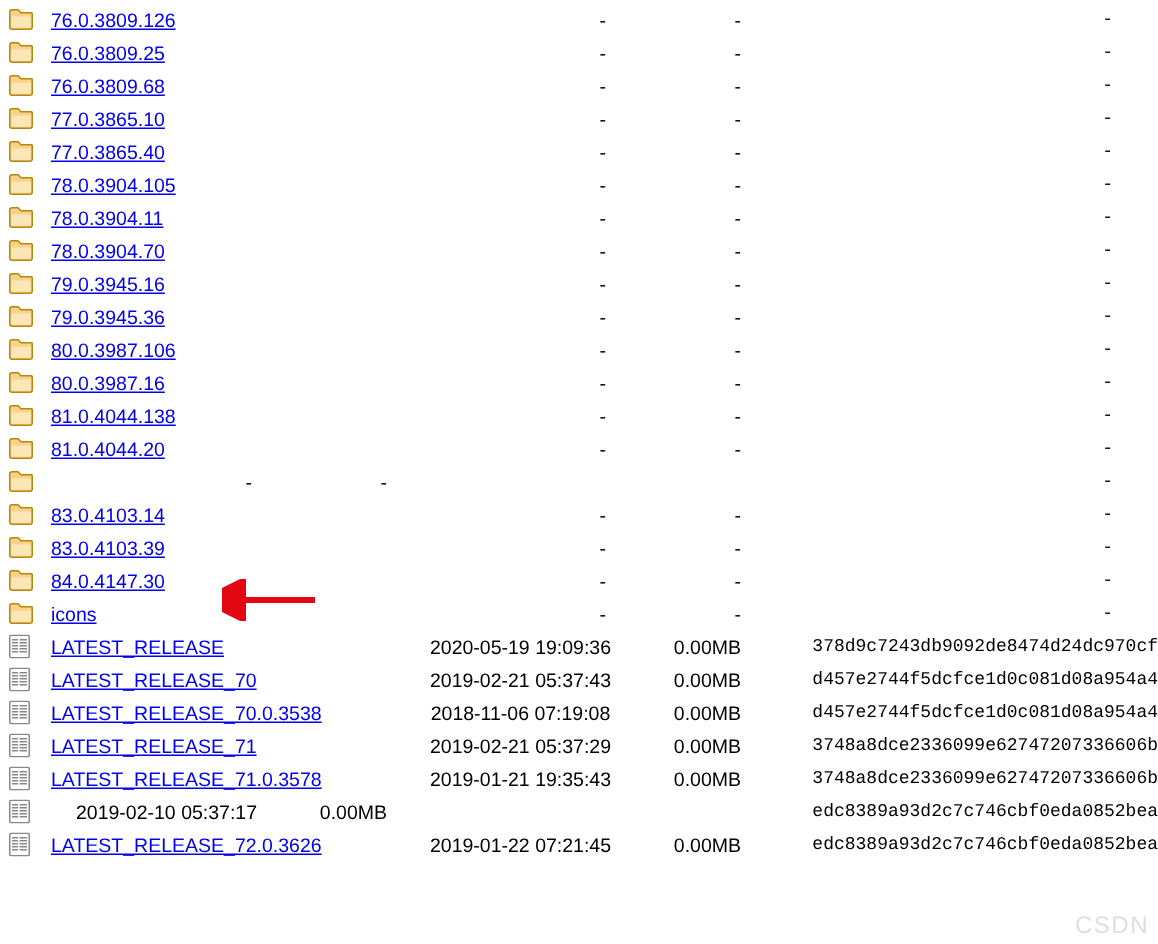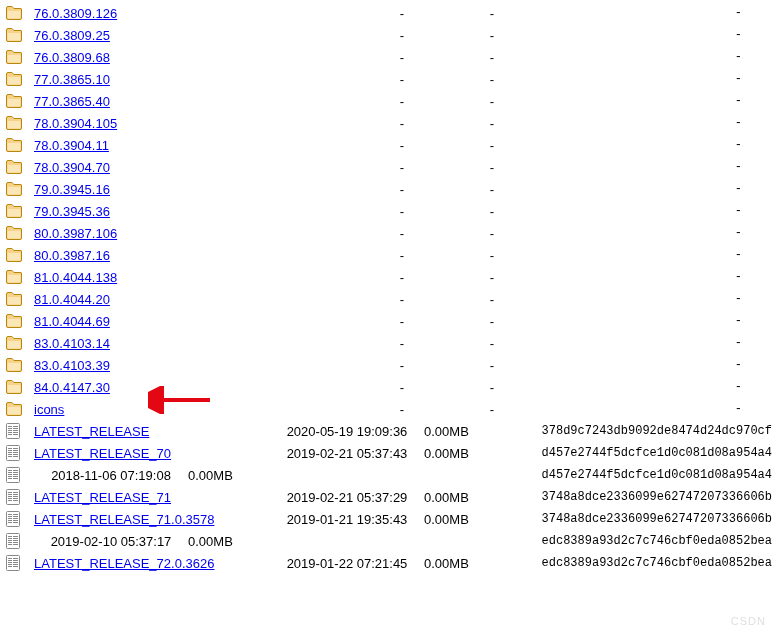--- a/index.html
+++ b/index.html
@@ -32,20 +32,21 @@
     color: #0000EE;
     text-decoration: underline;
   }
   .date-cell {
     width: 154px;
     text-align: center;
     color: #000;
   }
   .size-cell {
     width: 80px;
+    text-align: right;
     padding-right: 10px;
     color: #000;
   }
   .hash-cell {
     flex: 1;
     font-family: "Courier New", monospace;
     font-size: 12px;
     text-align: right;
     padding-left: 18px;
     color: #000;
@@ -58,21 +59,21 @@
   .arrow-layer {
     position: absolute;
     left: 148px;
     top: 386px;
     pointer-events: none;
   }
   .watermark {
     position: absolute;
     right: 6px;
     bottom: 2px;
-    font-size: 11px;
+    font-size: 16px;
     color: rgba(160,160,160,0.35);
     letter-spacing: 1px;
   }
 </style>
 </head>
 <body>
 
 <div id="listing">
     <div class="row">
       <span class="icon-cell">
@@ -285,23 +286,20 @@
       <span class="hash-cell dash-hash">-</span>
     </div>
     <div class="row">
       <span class="icon-cell">
         <svg width="16" height="14" viewBox="0 0 16 14">
           <rect x="0.5" y="2.5" width="15" height="11" rx="1.5" fill="#f7d38a" stroke="#b8860b" stroke-width="1"></rect>
           <path d="M0.5 4.5 L0.5 2 Q0.5 0.5 2 0.5 L6 0.5 L8 2.5 L15 2.5 Q15.5 2.5 15.5 4" fill="#f7d38a" stroke="#b8860b" stroke-width="1"></path>
           <rect x="1.5" y="5" width="13" height="7.5" rx="1" fill="#fbe6b8"></rect>
         </svg>
       </span>
-      <span class="name-cell">
-        <a href="#">81.0.4044.69</a>
-      </span>
       <span class="date-cell dash-date">-</span>
       <span class="size-cell dash-size">-</span>
       <span class="hash-cell dash-hash">-</span>
     </div>
     <div class="row">
       <span class="icon-cell">
         <svg width="16" height="14" viewBox="0 0 16 14">
           <rect x="0.5" y="2.5" width="15" height="11" rx="1.5" fill="#f7d38a" stroke="#b8860b" stroke-width="1"></rect>
           <path d="M0.5 4.5 L0.5 2 Q0.5 0.5 2 0.5 L6 0.5 L8 2.5 L15 2.5 Q15.5 2.5 15.5 4" fill="#f7d38a" stroke="#b8860b" stroke-width="1"></path>
           <rect x="1.5" y="5" width="13" height="7.5" rx="1" fill="#fbe6b8"></rect>
@@ -413,20 +411,23 @@
           <rect x="7" y="3" width="5" height="1" fill="#888"></rect>
           <rect x="2" y="5" width="4" height="1" fill="#888"></rect>
           <rect x="7" y="5" width="5" height="1" fill="#888"></rect>
           <rect x="2" y="7" width="4" height="1" fill="#888"></rect>
           <rect x="7" y="7" width="5" height="1" fill="#888"></rect>
           <rect x="2" y="9" width="4" height="1" fill="#888"></rect>
           <rect x="7" y="9" width="5" height="1" fill="#888"></rect>
           <rect x="2" y="11" width="4" height="1" fill="#888"></rect>
           <rect x="7" y="11" width="5" height="1" fill="#888"></rect>
         </svg>
+      </span>
+      <span class="name-cell">
+        <a href="#">LATEST_RELEASE_70.0.3538</a>
       </span>
       <span class="date-cell">2018-11-06 07:19:08</span>
       <span class="size-cell">0.00MB</span>
       <span class="hash-cell">d457e2744f5dcfce1d0c081d08a954a4</span>
     </div>
     <div class="row">
       <span class="icon-cell">
         <svg width="14" height="16" viewBox="0 0 14 16">
           <rect x="0.5" y="0.5" width="13" height="15" rx="1" fill="#fff" stroke="#888" stroke-width="1"></rect>
           <rect x="2" y="3" width="4" height="1" fill="#888"></rect>

